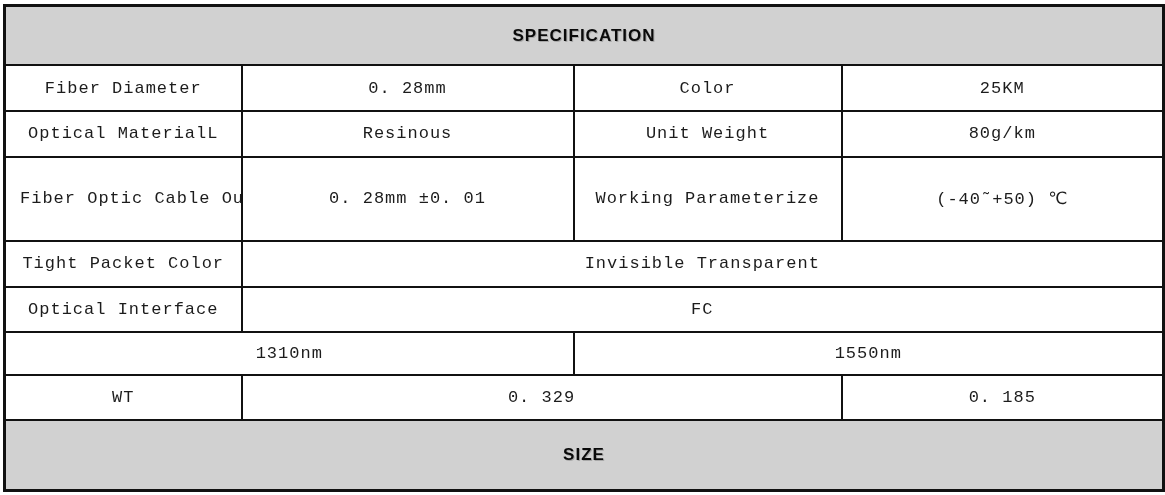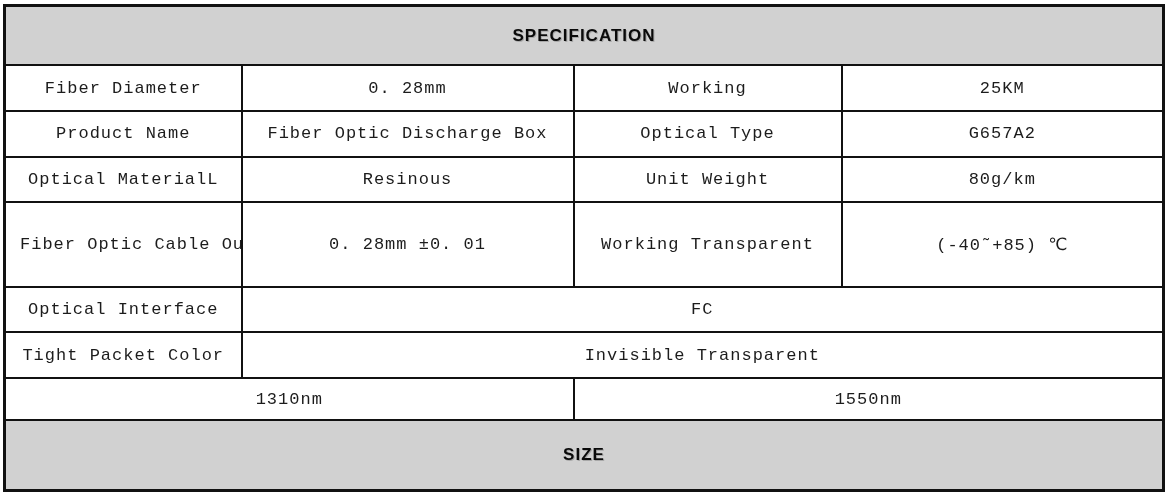--- a/index.html
+++ b/index.html
@@ -55,55 +55,54 @@
       <col style="width:322px">
     </colgroup>
 
     <tbody>
         <tr class="h-band">
       <td class="band" colspan="4">SPECIFICATION</td>
     </tr>
     <tr class="h-row">
       <td>Fiber Diameter</td>
       <td>0. 28mm</td>
-      <td>Working</td>
+      <td>Color</td>
       <td>25KM</td>
-    </tr>
-    <tr class="h-row">
-      <td>Product Name</td>
-      <td>Fiber Optic Discharge Box</td>
-      <td>Optical Type</td>
-      <td>G657A2</td>
     </tr>
     <tr class="h-row">
       <td>Optical MaterialL</td>
       <td>Resinous</td>
       <td>Unit Weight</td>
       <td>80g/km</td>
     </tr>
     <tr class="h-tall">
       <td class="wrap">Fiber Optic Cable
 Outer Diameter</td>
       <td>0. 28mm ±0. 01</td>
       <td class="wrap">Working
-Transparent</td>
-      <td>(-40˜+85) ℃</td>
+Parameterize</td>
+      <td>(-40˜+50) ℃</td>
+    </tr>
+    <tr class="h-row">
+      <td>Tight Packet Color</td>
+      <td colspan="3">Invisible Transparent</td>
     </tr>
     <tr class="h-row">
       <td>Optical Interface</td>
       <td colspan="3">FC</td>
     </tr>
-    <tr class="h-row">
-      <td>Tight Packet Color</td>
-      <td colspan="3">Invisible Transparent</td>
-    </tr>
 
     <tr class="h-sm">
       <td colspan="2">1310nm</td>
       <td colspan="2">1550nm</td>
+    </tr>
+    <tr class="h-row">
+      <td>WT</td>
+      <td colspan="2">0. 329</td>
+      <td>0. 185</td>
     </tr>
 
     <tr class="h-band-lg">
       <td class="band" colspan="4">SIZE</td>
     </tr>
   </tbody>
     </table>
 </div>
 
 </body></html>

